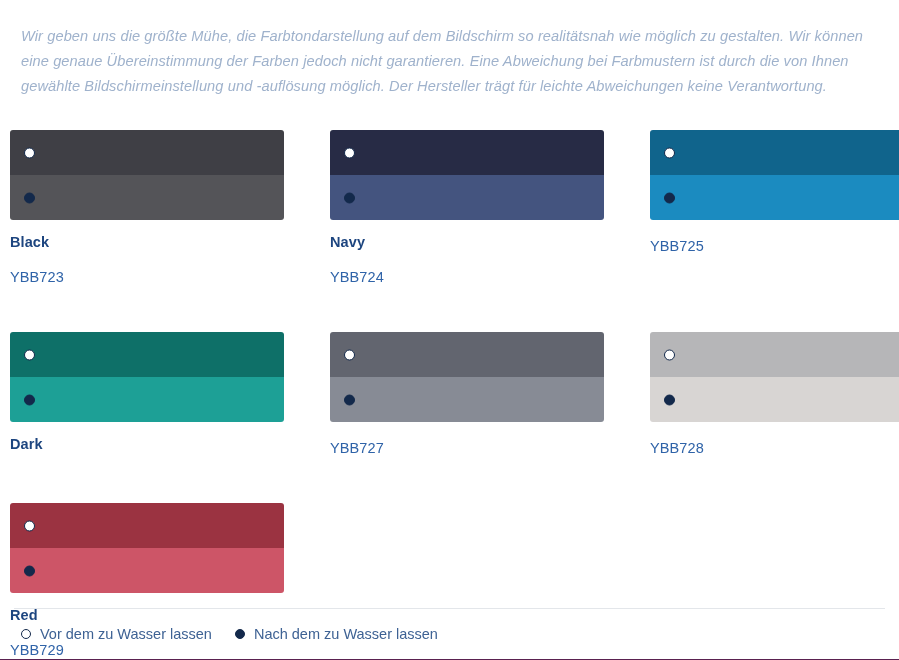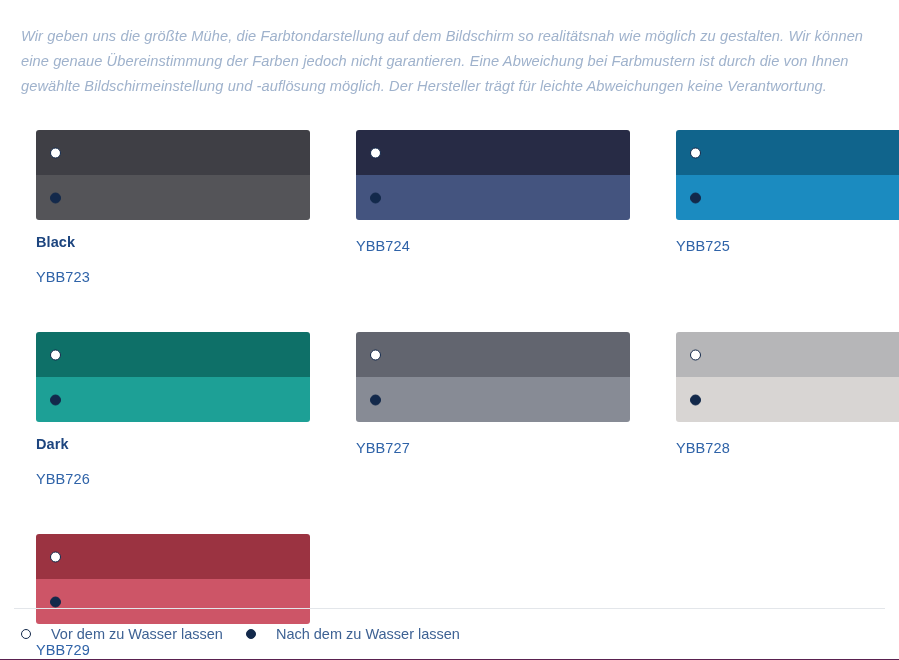--- a/index.html
+++ b/index.html
@@ -33,21 +33,21 @@
     font-style: italic;
     font-size: 14.6px;
     line-height: 25px;
     color: #9fb2cc;
     letter-spacing: 0.1px;
   }
 
   
   .swatch-grid {
     position: absolute;
-    left: 36px;
+    left: 10px;
     top: 130px;
     width: 860px;
     display: grid;
     grid-template-columns: repeat(3, 274px);
     column-gap: 19px;
     row-gap: 22px;
     gap: 46px;
   }
 
   .swatch-card {
@@ -116,21 +116,21 @@
     position: absolute;
     left: 21px;
     top: 624px;
     display: flex;
     align-items: center;
     gap: 23px;
   }
   .legend-item {
     display: flex;
     align-items: center;
-    gap: 20px;
+    gap: 9px;
   }
   .legend-dot {
     width: 10px;
     height: 10px;
     border-radius: 50%;
     border: 1.5px solid #13294b;
     background: #ffffff;
     box-sizing: border-box;
     flex: none;
   }
@@ -176,20 +176,21 @@
       </div>
       <div class="swatch-card">
         <div class="swatch-chip">
           <div class="swatch-half" style="background: rgb(39, 43, 69);">
             <span class="marker"></span>
           </div>
           <div class="swatch-half" style="background: rgb(68, 84, 127);">
             <span class="marker filled"></span>
           </div>
         </div>
+        <div class="swatch-name">Navy</div>
         <div class="swatch-code">YBB724</div>
       </div>
       <div class="swatch-card">
         <div class="swatch-chip">
           <div class="swatch-half" style="background: rgb(16, 100, 140);">
             <span class="marker"></span>
           </div>
           <div class="swatch-half" style="background: rgb(27, 139, 192);">
             <span class="marker filled"></span>
           </div>
@@ -199,21 +200,20 @@
       <div class="swatch-card">
         <div class="swatch-chip">
           <div class="swatch-half" style="background: rgb(14, 112, 104);">
             <span class="marker"></span>
           </div>
           <div class="swatch-half" style="background: rgb(29, 160, 150);">
             <span class="marker filled"></span>
           </div>
         </div>
         <div class="swatch-name">Dark</div>
-        <div class="swatch-code">YBB726</div>
       </div>
       <div class="swatch-card">
         <div class="swatch-chip">
           <div class="swatch-half" style="background: rgb(98, 101, 111);">
             <span class="marker"></span>
           </div>
           <div class="swatch-half" style="background: rgb(135, 139, 149);">
             <span class="marker filled"></span>
           </div>
         </div>
@@ -232,20 +232,21 @@
       </div>
       <div class="swatch-card">
         <div class="swatch-chip">
           <div class="swatch-half" style="background: rgb(155, 51, 65);">
             <span class="marker"></span>
           </div>
           <div class="swatch-half" style="background: rgb(205, 85, 103);">
             <span class="marker filled"></span>
           </div>
         </div>
+        <div class="swatch-name">Red</div>
         <div class="swatch-code">YBB729</div>
       </div>
     </div>
 
   <div class="legend-divider"></div>
 
   <div class="legend">
     <div class="legend-item">
       <span class="legend-dot"></span>
       <span class="legend-label">Vor dem zu Wasser lassen</span>

